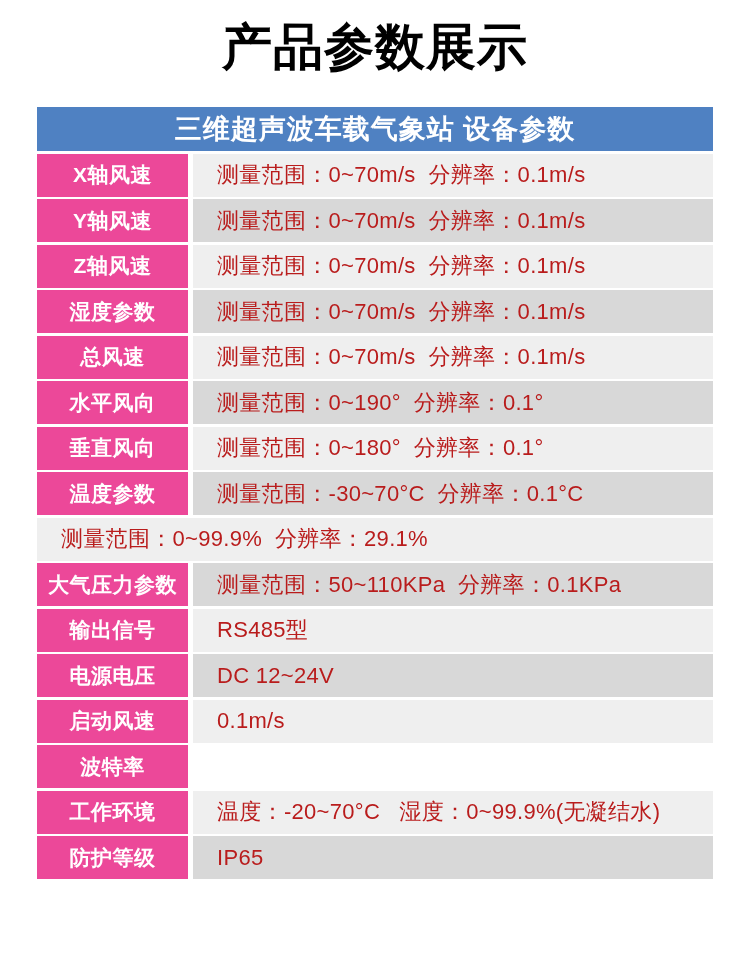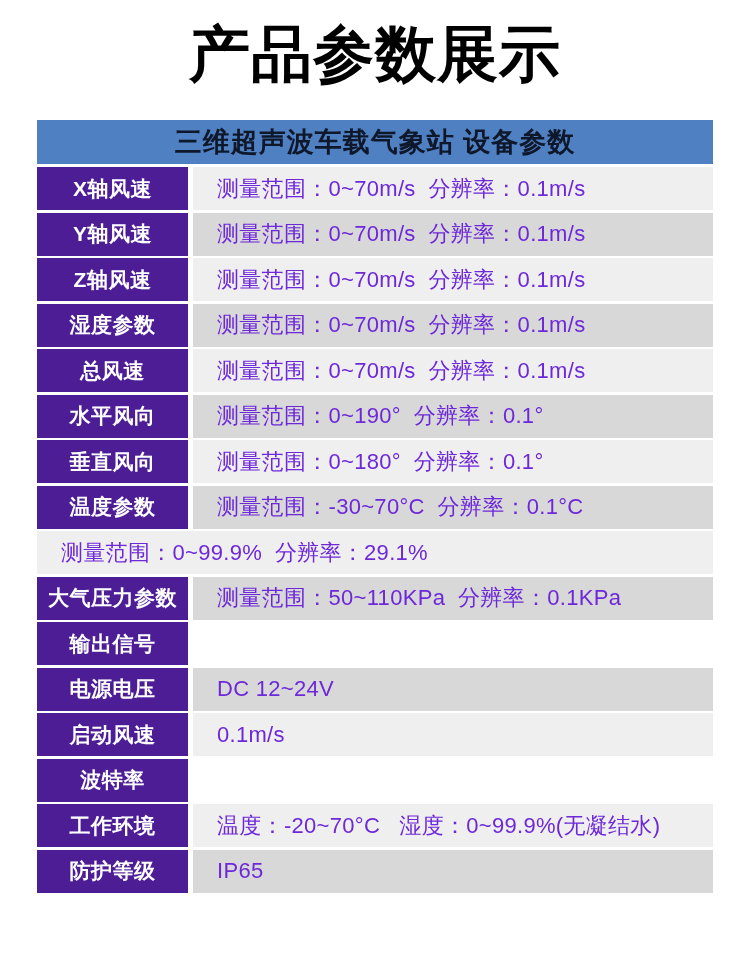--- a/index.html
+++ b/index.html
@@ -9,68 +9,68 @@
   }
   body {
     width: 750px;
     height: 957px;
     font-family: "Liberation Sans", "DejaVu Sans", sans-serif;
     overflow: hidden;
   }
   .page-title {
     margin: 16px 0 0 0;
     text-align: center;
-    font-size: 61px;
+    font-size: 50px;
     line-height: 1.25;
     font-weight: 900;
     color: #000000;
     letter-spacing: 1px;
   }
   .spec-table {
     width: 676px;
     margin: 28px auto 0 auto;
   }
   .table-header {
     height: 44px;
     background: #4F81C2;
-    color: #0f172a;
+    color: #ffffff;
     font-size: 27px;
     font-weight: bold;
     display: flex;
     align-items: center;
     justify-content: center;
     margin-bottom: 3px;
     letter-spacing: 1px;
   }
   .spec-row {
     display: flex;
     height: 43px;
     margin-bottom: 2.5px;
   }
   .spec-row .row-label {
     width: 151px;
     flex: 0 0 151px;
     margin-right: 5px;
-    background: #4c1d95;
+    background: #ec4899;
     color: #ffffff;
     font-size: 21px;
     font-weight: 600;
     display: flex;
     align-items: center;
     justify-content: center;
     letter-spacing: 0.5px;
   }
   .spec-row .row-value {
     flex: 1 1 auto;
     display: flex;
     align-items: center;
     padding-left: 24px;
     font-size: 22px;
     font-weight: 500;
-    color: #6d28d9;
+    color: #b91c1c;
     white-space: pre-wrap;
     letter-spacing: 0.3px;
   }
   .spec-row.light .row-value { background: #EFEFEF; }
   .spec-row.dark  .row-value { background: #D8D8D8; }
 </style>
 </head>
 <body>
 
 <h1 class="page-title">产品参数展示</h1>
@@ -113,20 +113,21 @@
   </div>
   <div class="spec-row light">
     <div class="row-value">测量范围：0~99.9%  分辨率：29.1%</div>
   </div>
   <div class="spec-row dark">
     <div class="row-label">大气压力参数</div>
     <div class="row-value">测量范围：50~110KPa  分辨率：0.1KPa</div>
   </div>
   <div class="spec-row light">
     <div class="row-label">输出信号</div>
+    <div class="row-value">RS485型</div>
   </div>
   <div class="spec-row dark">
     <div class="row-label">电源电压</div>
     <div class="row-value">DC 12~24V</div>
   </div>
   <div class="spec-row light">
     <div class="row-label">启动风速</div>
     <div class="row-value">0.1m/s</div>
   </div>
   <div class="spec-row dark">

